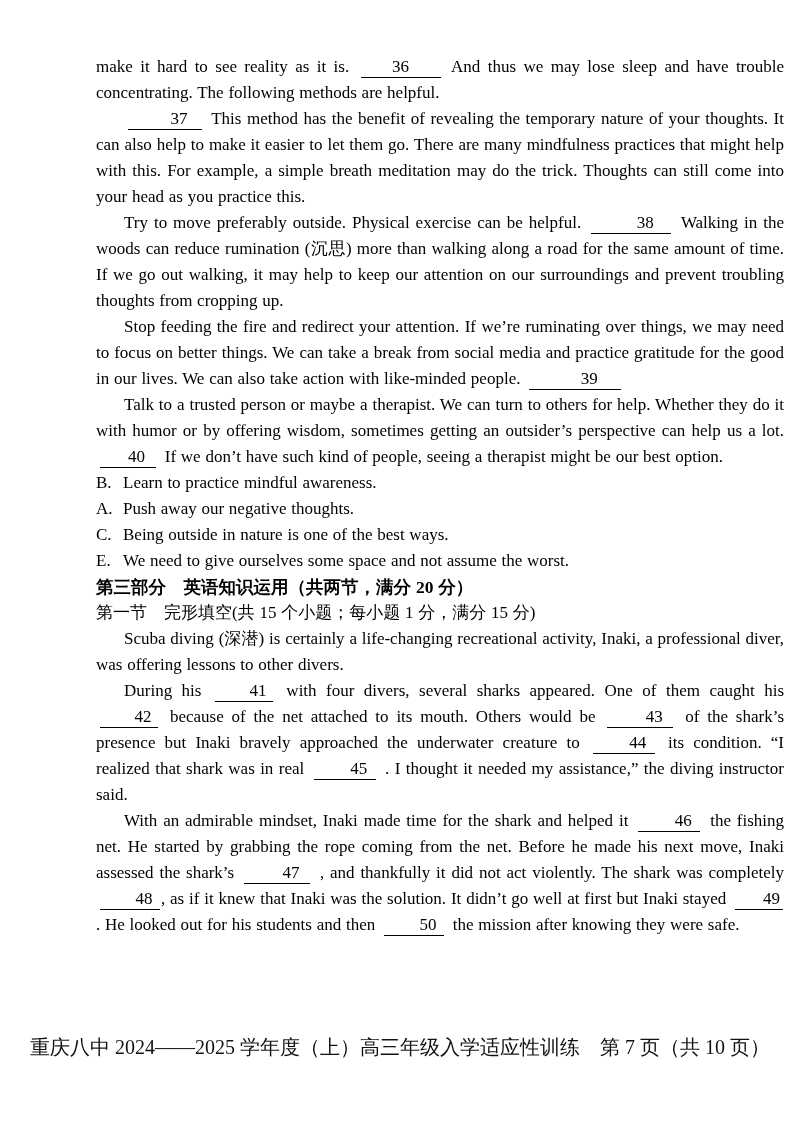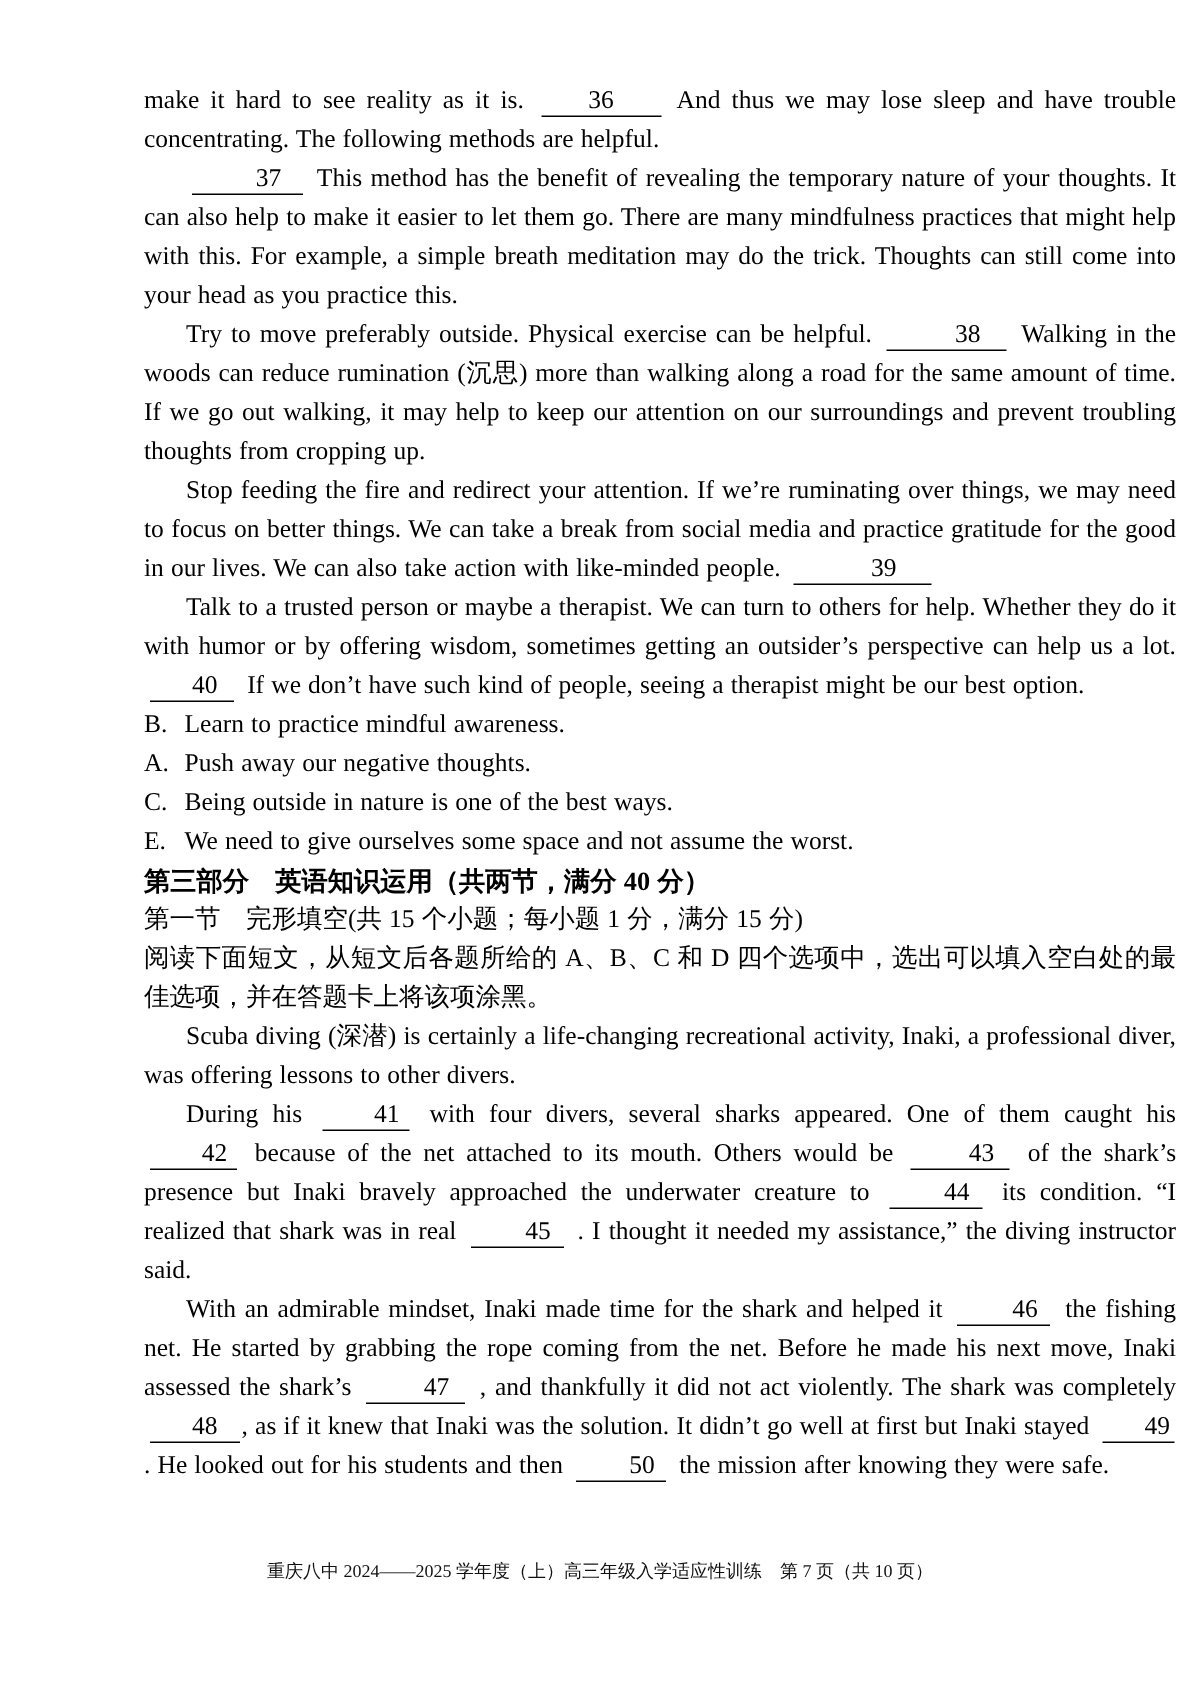--- a/index.html
+++ b/index.html
@@ -28,29 +28,29 @@
     display: inline-block;
     border-bottom: 1.6px solid #000;
     text-align: center;
     height: 21px; line-height: 21px;
     margin: 0 4px;
     vertical-align: baseline;
   }
   .b80 { width: 80px; } .b74 { width: 74px; } .b92 { width: 92px; }
   .b58 { width: 58px; } .b62 { width: 62px; } .b66 { width: 66px; } .b60 { width: 60px; }
   .b56l { width: 56px; text-align: left; }
-  .b60l { width: 60px; text-align: left; margin-right: 1px; }
+  .b60l { width: 60px; text-align: center; margin-right: 1px; }
   .b48l { width: 48px; text-align: left; margin-right: 1px; }
   .opt .olabel { display: inline-block; width: 27px; text-indent: 0; }
   .cn-bold { font-weight: 700; font-size: 17.5px; }
   .footer {
     position: absolute;
     left: 0; top: 1036px; width: 100%;
     text-align: center;
-    font-size: 12px;
+    font-size: 20px;
     line-height: 22px;
     color: #111;
   }
 </style>
 </head>
 <body>
 
 <div class="sheet">
   <div class="content">
 
@@ -72,23 +72,22 @@
       <span class="blank b56l">40</span>
       <span>If we don’t have such kind of people, seeing a therapist might be our best option.</span></p>
 
     <div>
       <p class="np opt"><span class="olabel">B.</span><span>Learn to practice mindful awareness.</span></p>
       <p class="np opt"><span class="olabel">A.</span><span>Push away our negative thoughts.</span></p>
       <p class="np opt"><span class="olabel">C.</span><span>Being outside in nature is one of the best ways.</span></p>
       <p class="np opt"><span class="olabel">E.</span><span>We need to give ourselves some space and not assume the worst.</span></p>
     </div>
 
-    <p class="np cn-bold">第三部分　英语知识运用（共两节，满分 40 分）</p>
+    <p class="np cn-bold">第三部分　英语知识运用（共两节，满分 20 分）</p>
     <p class="np">第一节　完形填空(共 15 个小题；每小题 1 分，满分 15 分)</p>
-    <p class="np">阅读下面短文，从短文后各题所给的 A、B、C 和 D 四个选项中，选出可以填入空白处的最佳选项，并在答题卡上将该项涂黑。</p>
 
     <p>Scuba diving (深潜) is certainly a life-changing recreational activity, Inaki, a professional diver, was offering lessons to other divers.</p>
 
     <p><span>During his</span>
       <span class="blank b58">41</span>
       <span>with four divers, several sharks appeared. One of them caught his</span>
       <span class="blank b58">42</span>
       <span>because of the net attached to its mouth. Others would be</span>
       <span class="blank b66">43</span>
       <span>of the shark’s presence but Inaki bravely approached the underwater creature to</span>

